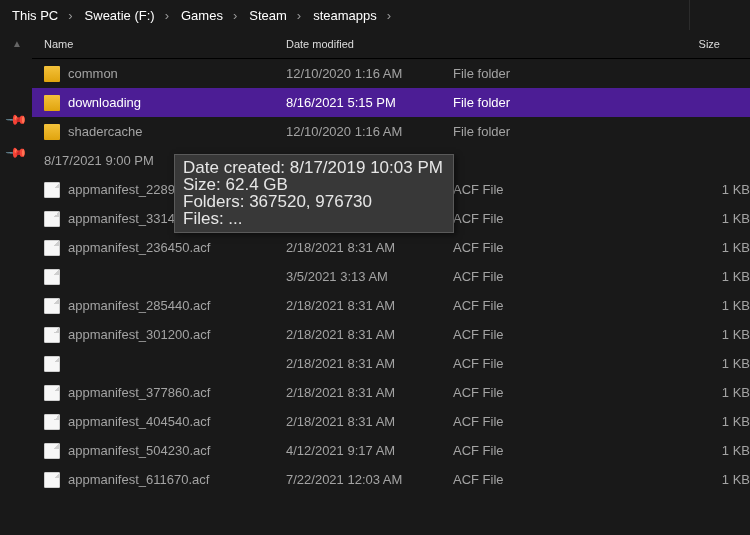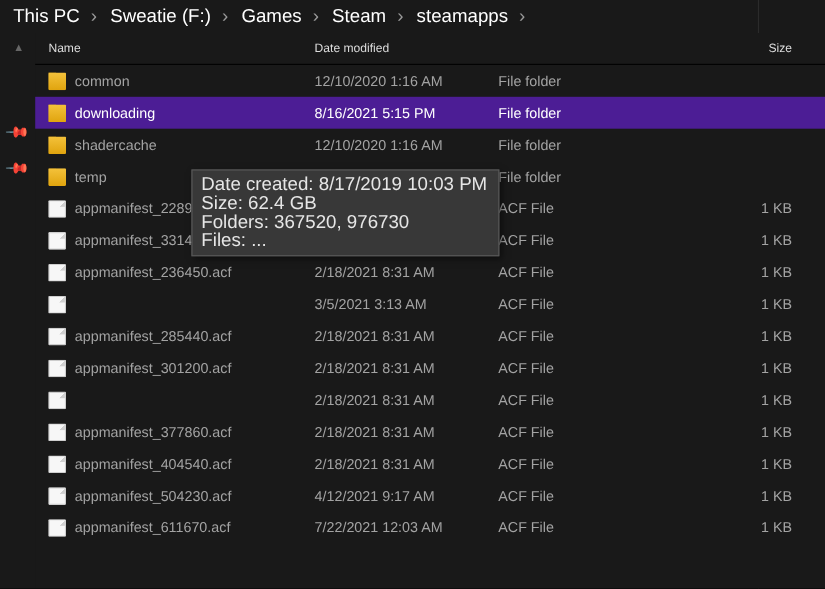--- a/index.html
+++ b/index.html
@@ -1,18 +1,18 @@
 <!DOCTYPE html>
 <html><head>
 <meta charset="utf-8">
 <style>
   html,body{margin:0;padding:0;width:750px;height:535px;background:#000;font-family:"Segoe UI",Arial,sans-serif;font-size:13px;color:#fff;overflow:hidden;}
   .wrap{width:750px;height:535px;background:#1a1a1a;position:relative;}
   
-  .breadcrumb{height:30px;display:flex;align-items:center;background:#191919;font-size:17px;color:#fff;padding-left:2px;}
+  .breadcrumb{height:30px;display:flex;align-items:center;background:#191919;font-size:13px;color:#fff;padding-left:2px;}
   .crumb{padding:5px 8px 5px 10px;cursor:default;}
   .chev{color:#9a9a9a;padding:0 2px;}
   
   .body{display:flex;height:505px;}
   .gutter{width:32px;background:#191919;position:relative;}
   .scroll-up{position:absolute;top:8px;left:12px;font-size:10px;color:#666;}
   .pin{position:absolute;left:8px;font-size:14px;color:#888;transform:rotate(45deg);}
   .nav-div{position:absolute;top:0;bottom:0;right:34px;width:26px;border-left:1px solid #2b2b2b;}
   .main{flex:1;background:#191919;position:relative;}
   
@@ -23,21 +23,21 @@
   .col.type{width:168px;}
   .col.size{flex:1;text-align:right;padding-right:30px;padding-left:0;}
   .sep{position:absolute;right:0;top:6px;bottom:6px;width:1px;background:#3c3c3c;}
   
   .rows{}
   .row{display:flex;height:29px;align-items:center;color:#a3a3a3;}
   .row .c{overflow:hidden;white-space:nowrap;text-overflow:ellipsis;}
   .row .c.name{width:230px;padding-left:12px;display:flex;align-items:center;gap:8px;}
   .row .c.date{width:155px;padding-left:12px;}
   .row .c.type{width:168px;padding-left:12px;}
-  .row .c.size{flex:1;text-align:right;padding-right:30px;}
+  .row .c.size{flex:1;text-align:right;}
   .row.sel{background:#4c1d95;color:#fff;}
   .ico{width:16px;height:16px;display:inline-block;flex-shrink:0;}
   .ico.folder{background:linear-gradient(#f4c23b,#e0a40e);border-radius:1px;position:relative;}
   .ico.folder:before{content:"";position:absolute;top:-3px;left:0;width:7px;height:3px;background:#e0a40e;border-radius:1px 1px 0 0;}
   .ico.file{background:#f7f7f7;border:1px solid #cfcfcf;box-sizing:border-box;border-radius:1px;position:relative;}
   .ico.file:before{content:"";position:absolute;top:0;right:0;width:5px;height:5px;background:linear-gradient(135deg,transparent 50%,#cfcfcf 50%);}
   
   .tooltip{position:absolute;left:142px;top:124px;background:#383838;border:1px solid #5a5a5a;color:#e6e6e6;font-size:17px;padding:4px 10px 5px 8px;line-height:17px;z-index:10;box-shadow:2px 2px 6px rgba(0,0,0,0.5);}
   .tooltip div{white-space:nowrap;}
 </style>
@@ -97,24 +97,20 @@
           <div class="row">
             <div class="c name">
               <span class="ico folder"></span>
               <span>shadercache</span>
             </div>
             <div class="c date">12/10/2020 1:16 AM</div>
             <div class="c type">File folder</div>
             <div class="c size"></div>
           </div>
           <div class="row">
-            <div class="c name">
-              <span class="ico folder"></span>
-              <span>temp</span>
-            </div>
             <div class="c date">8/17/2021 9:00 PM</div>
             <div class="c type">File folder</div>
             <div class="c size"></div>
           </div>
           <div class="row">
             <div class="c name">
               <span class="ico file"></span>
               <span>appmanifest_228980.acf</span>
             </div>
             <div class="c date">7/24/2021 3:22 PM</div>

